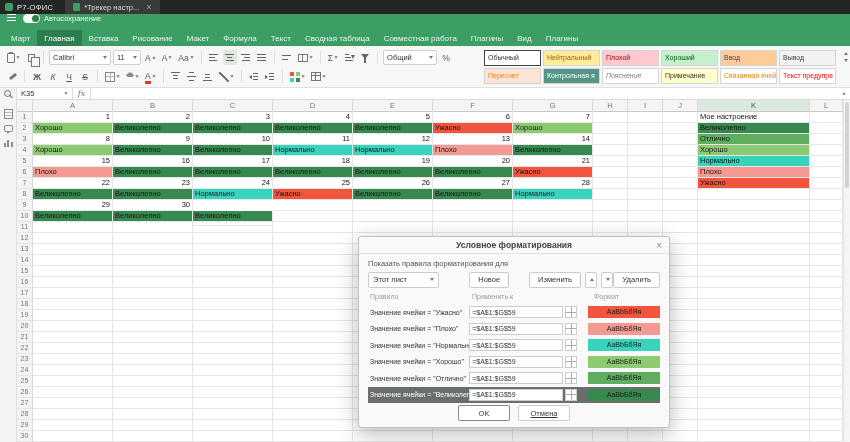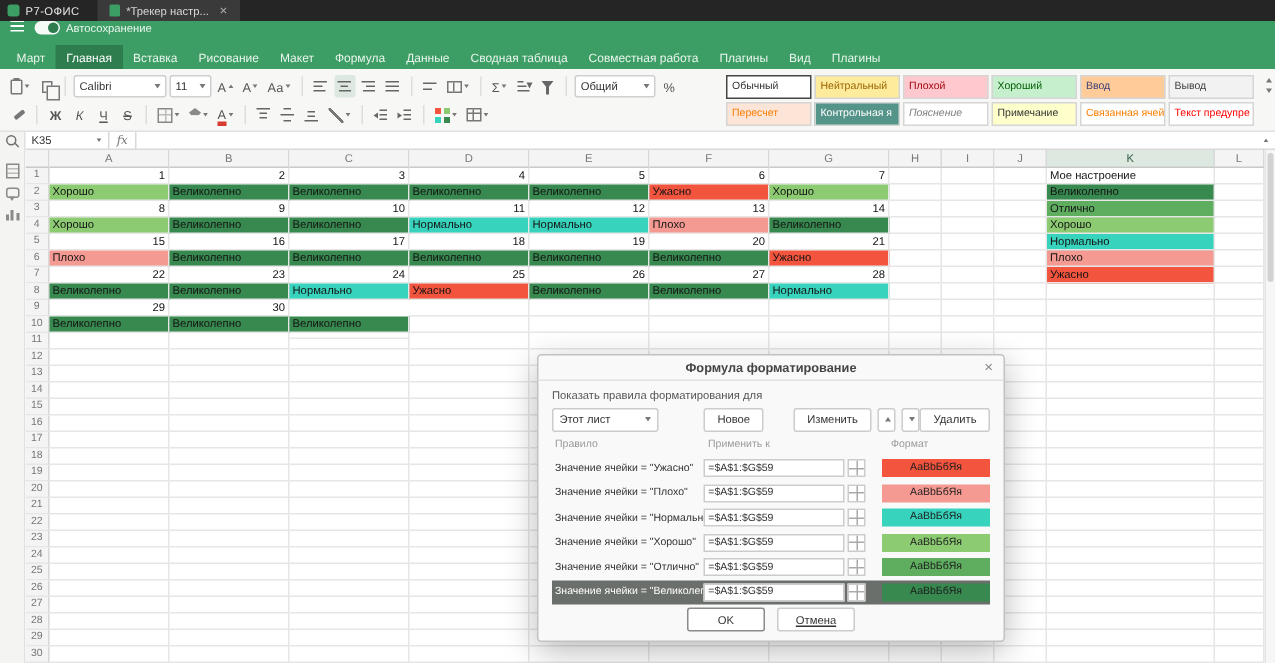--- a/index.html
+++ b/index.html
@@ -198,21 +198,21 @@
     <span class="autosave">Автосохранение</span>
   </div>
 
   <div class="menubar" id="menu-tabs">
       <div class="mtab">Март</div>
       <div class="mtab active">Главная</div>
       <div class="mtab">Вставка</div>
       <div class="mtab">Рисование</div>
       <div class="mtab">Макет</div>
       <div class="mtab">Формула</div>
-      <div class="mtab">Данные</div>
+      <div class="mtab">Текст</div>
       <div class="mtab">Сводная таблица</div>
       <div class="mtab">Совместная работа</div>
       <div class="mtab">Плагины</div>
       <div class="mtab">Вид</div>
       <div class="mtab">Плагины</div>
     </div>
 
   <div class="toolbar">
     <div class="trow r1">
       <span class="tbtn">
@@ -852,21 +852,21 @@
         <div class="gc" style="width: 33px;"></div>
       </div>
     </div>
 
   <div class="vscroll">
     <div class="vthumb"></div>
   </div>
 
   <div class="dialog">
     <div class="dlg-title">
-      <span>Формула форматирование</span>
+      <span>Условное форматирования</span>
       <span class="dlg-close">×</span>
     </div>
     <div class="dlg-label">Показать правила форматирования для</div>
     <div class="dlg-controls">
       <div class="dsel">
         <span>Этот лист</span>
         <span class="tri"></span>
       </div>
       <div class="dbtn new">Новое</div>
       <div class="dbtn edit">Изменить</div>

